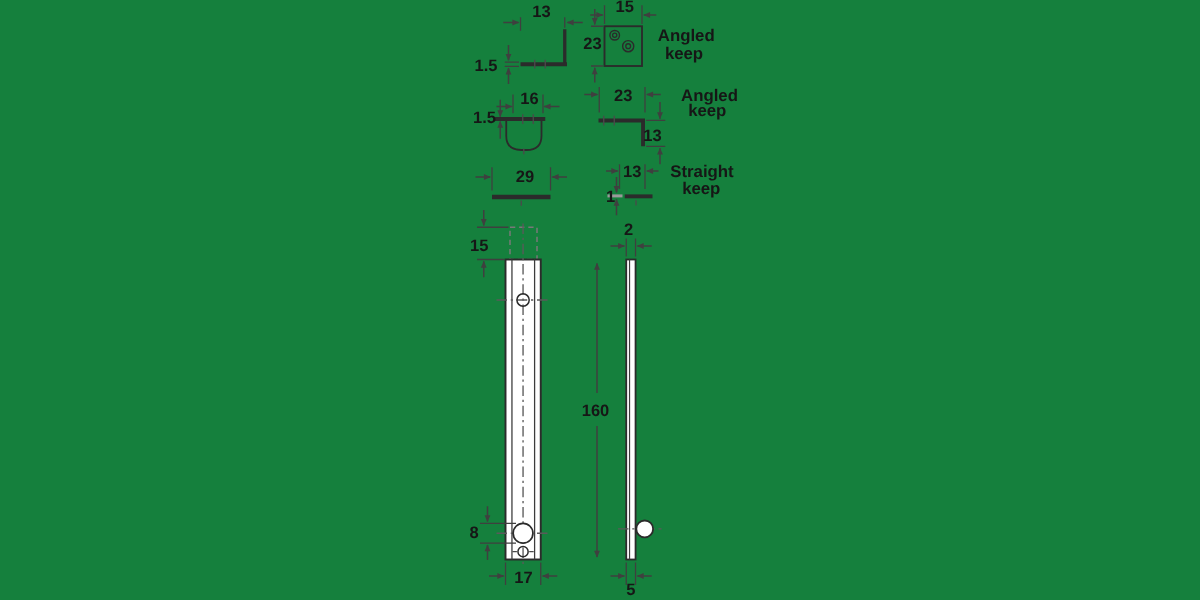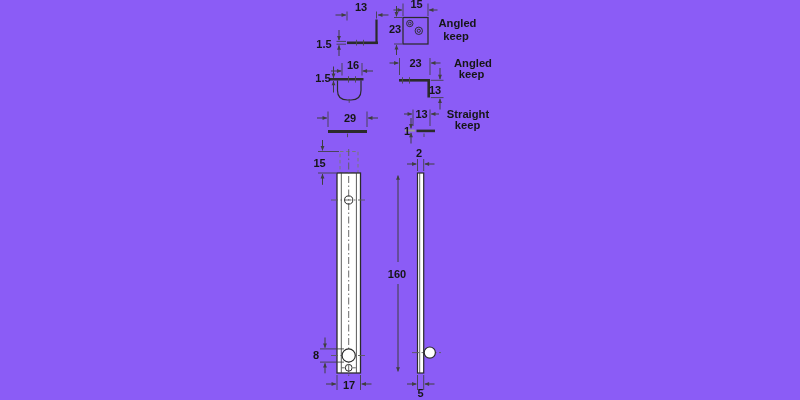--- a/index.html
+++ b/index.html
@@ -1,16 +1,16 @@
 <!DOCTYPE html>
 <html><head>
 <meta charset="utf-8">
 <style>
   html,body{margin:0;padding:0;}
-  .canvas{position:relative;width:800px;height:400px;background:#8b5cf6;overflow:hidden;
+  .canvas{position:relative;width:800px;height:400px;background:#15803d;overflow:hidden;
           font-family:"Liberation Sans",sans-serif;}
   svg{position:absolute;left:0;top:0;}
   svg text{font-family:"Liberation Sans","DejaVu Sans",sans-serif;font-weight:bold;
            font-size:11px;fill:#161616;}
   svg text.lbl{font-size:11.2px;}
 </style>
 </head>
 <body>
 
 <div class="canvas">

